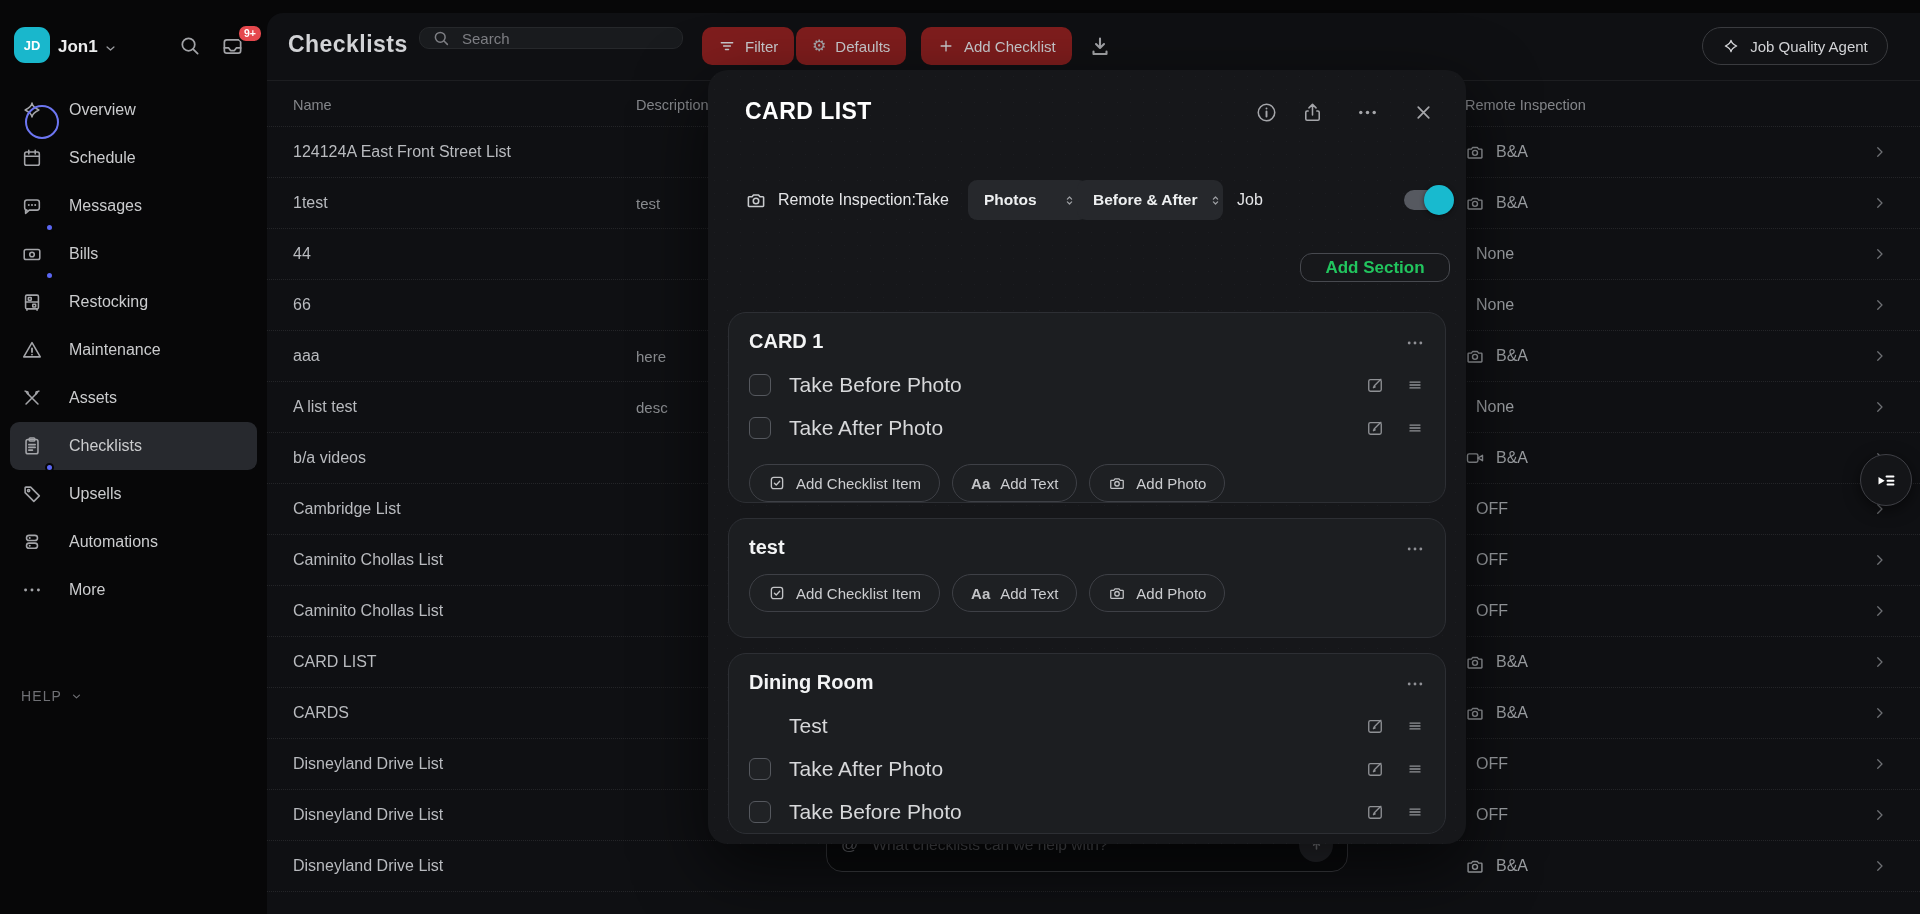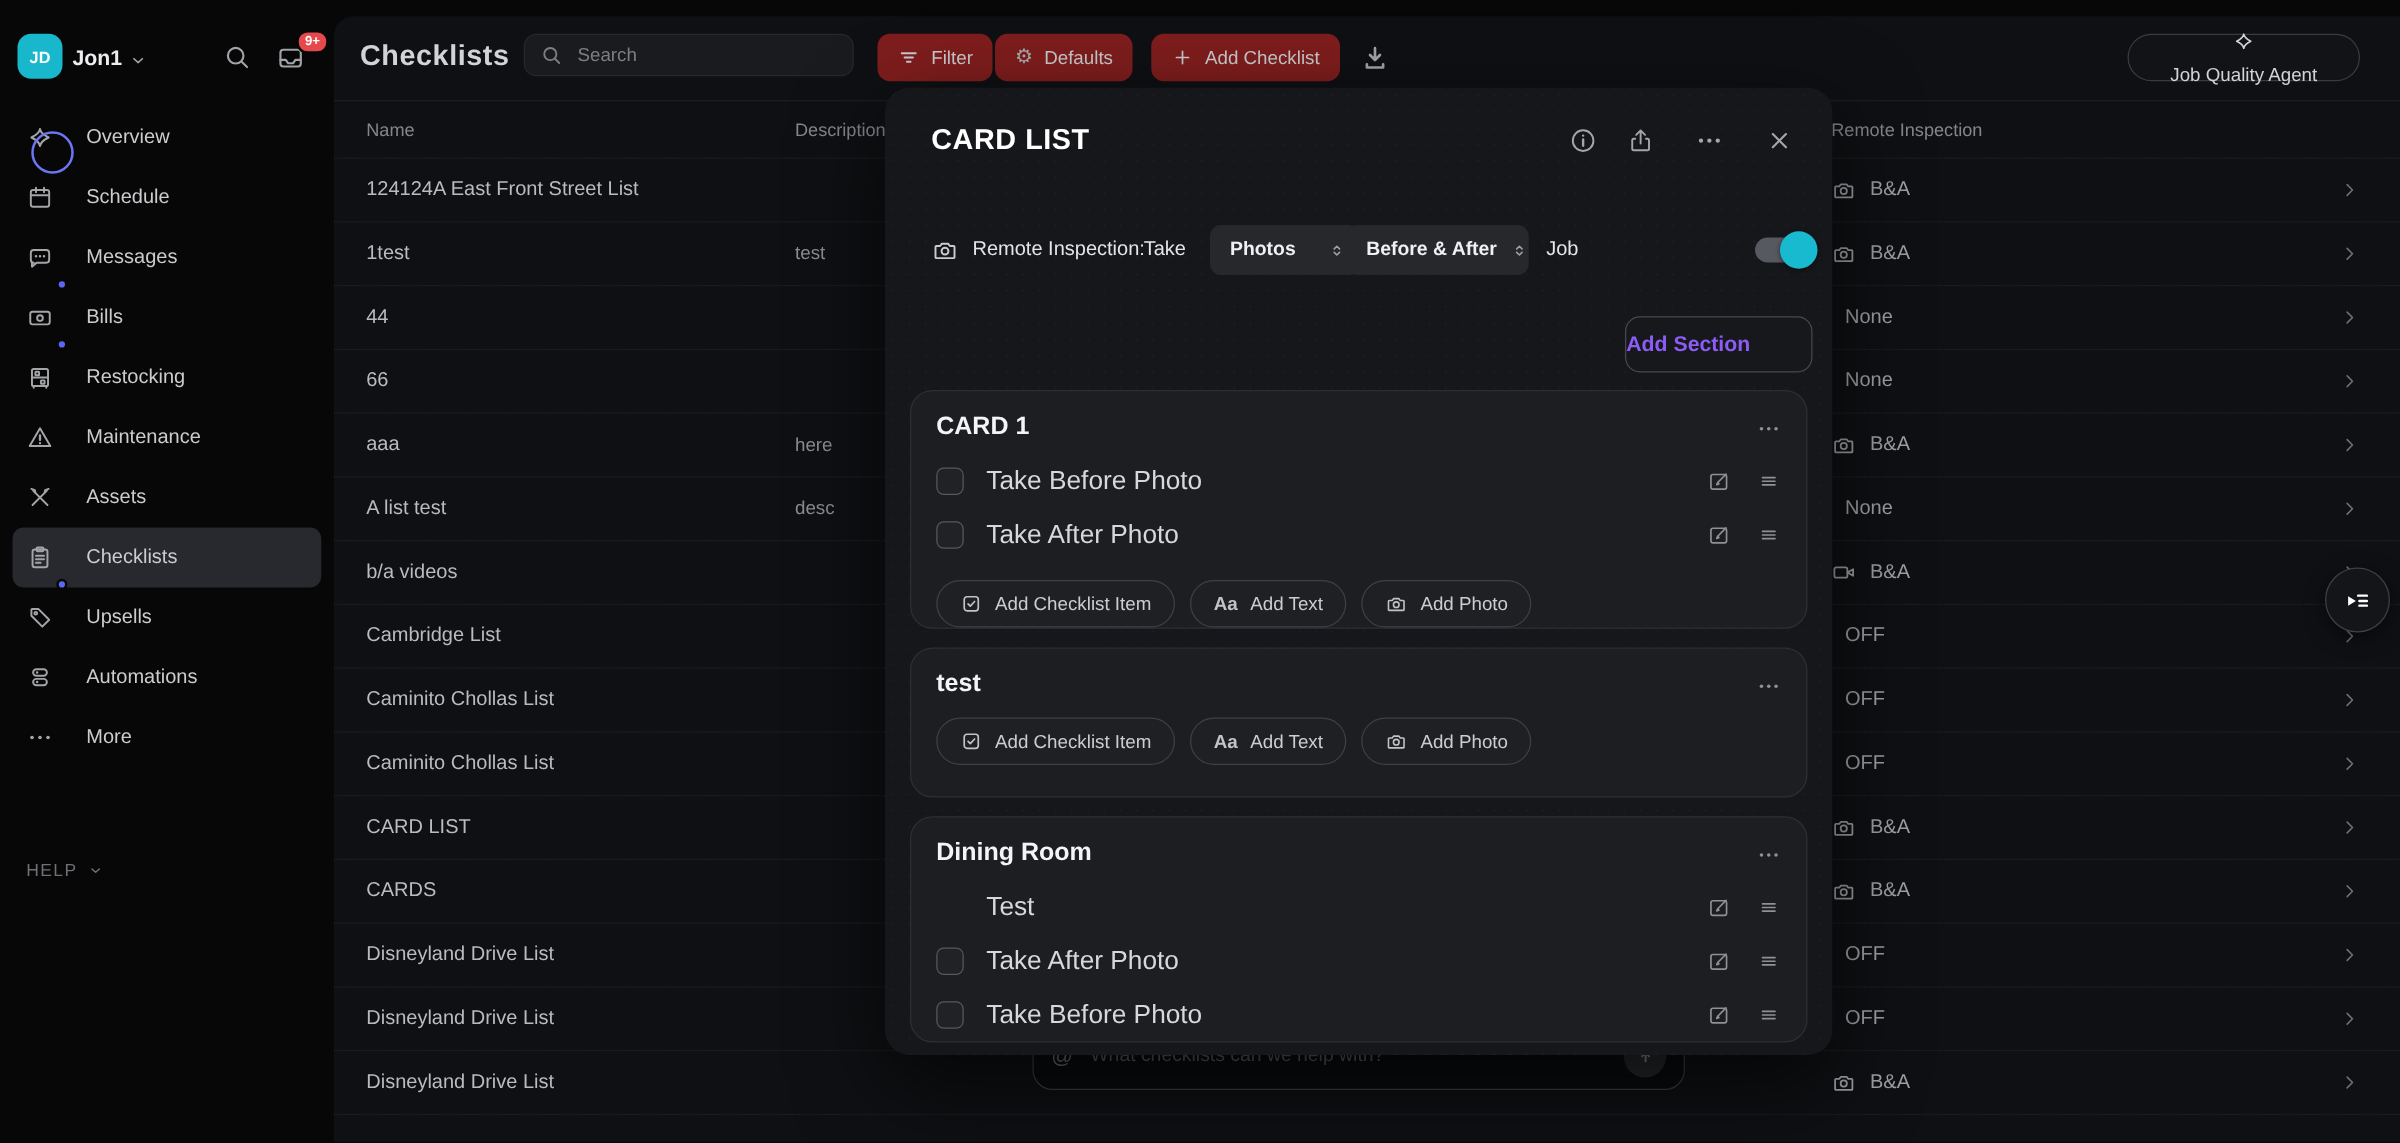--- a/index.html
+++ b/index.html
@@ -24,30 +24,30 @@
   .nav-ic{width:22px;height:22px;color:#a4a5a9;position:relative;}
   .ring{position:absolute;left:4px;top:6px;width:34px;height:34px;border:2px solid #6d76f2;border-radius:50%;}
   .nav-dot{position:absolute;left:24px;top:28px;width:9px;height:9px;border-radius:50%;background:#5b67f3;border:2px solid #070708;}
   .nav-label{font-size:16px;color:#cbccce;}
   .help-row{position:absolute;left:21px;top:688px;display:flex;align-items:center;gap:8px;color:#6f7075;
     font-size:14px;letter-spacing:.08em;cursor:pointer;}
 
   
   .panel{position:absolute;left:267px;top:13px;right:0;bottom:0;background:#0f1013;border-top-left-radius:16px;overflow:hidden;}
   .page-title{position:absolute;left:21px;top:18px;font-size:23px;font-weight:700;color:#d2d3d6;letter-spacing:.02em;}
-  .search-box{position:absolute;left:152px;top:14px;width:264px;height:34px;background:#191b1e;border:1px solid #26282b;
+  .search-box{position:absolute;left:152px;top:14px;width:264px;height:22px;background:#191b1e;border:1px solid #26282b;
     border-radius:10px;display:flex;align-items:center;padding:0 12px;gap:10px;color:#7d7e83;}
   .search-box input{background:transparent;border:0;outline:0;color:#d5d6d9;font-size:15px;width:100%;font-family:inherit;}
   .search-box input::placeholder{color:#7d7e83;}
   .tbtn{position:absolute;top:14px;height:38px;background:#7f1d1d;border-radius:10px;display:flex;align-items:center;
     gap:9px;padding:0 16px;font-size:15px;color:#c9cacd;cursor:pointer;}
   .gear-glyph{font-size:16px;color:#a7a8ac;line-height:1;}
   .dl-btn{position:absolute;left:821px;top:21px;color:#a3a4a8;cursor:pointer;}
   .jqa{position:absolute;left:1435px;top:14px;width:186px;height:38px;border:1px solid #3a3b3f;border-radius:19px;
-    display:flex;align-items:center;justify-content:center;gap:10px;font-size:15px;color:#d2d3d6;cursor:pointer;background:#121316;flex-direction:column;}
+    display:flex;align-items:center;justify-content:center;gap:10px;font-size:15px;color:#d2d3d6;cursor:pointer;background:#121316;}
   .top-divider{position:absolute;left:0;right:0;top:67px;border-top:1px solid #1d1e21;}
   .col-head{position:absolute;top:84px;font-size:14.5px;color:#84868a;white-space:nowrap;}
   .rows{position:absolute;left:0;right:0;top:114px;}
   .trow{height:51px;position:relative;border-bottom:1px dotted rgba(255,255,255,.09);cursor:pointer;}
   .tname{position:absolute;left:26px;top:50%;transform:translateY(-50%);font-size:16px;color:#b9bbbf;white-space:nowrap;}
   .tdesc{position:absolute;left:369px;top:50%;transform:translateY(-50%);font-size:15px;color:#8b8d91;white-space:nowrap;}
   .tval{position:absolute;left:1198px;top:50%;transform:translateY(-50%);display:flex;align-items:center;gap:11px;
     font-size:16px;color:#9da0a4;}
   .tval .ic{color:#9da0a4;}
   .tchev{position:absolute;left:1604px;top:50%;transform:translateY(-50%);color:#6e7074;}
@@ -74,22 +74,22 @@
   .m-ic{position:absolute;top:31px;color:#a5a6aa;cursor:pointer;}
   .ri-label{position:absolute;top:121px;font-size:16px;color:#e4e5e7;white-space:nowrap;}
   .ri-cam{position:absolute;left:37px;top:119px;color:#c9cbce;}
   .msel{position:absolute;top:110px;height:40px;background:#26282c;border-radius:9px;display:flex;align-items:center;
     justify-content:space-between;padding:0 11px 0 16px;cursor:pointer;}
   .msel .val{font-size:15.5px;font-weight:600;color:#eef0f1;white-space:nowrap;}
   .msel .ic{color:#9fa1a5;margin-left:10px;}
   .toggle{position:absolute;left:696px;top:120px;width:46px;height:20px;background:#565960;border-radius:10px;cursor:pointer;}
   .knob{position:absolute;right:-4px;top:-5px;width:30px;height:30px;border-radius:50%;background:#18bacf;
     box-shadow:0 1px 4px rgba(0,0,0,.5);}
-  .add-section{position:absolute;left:592px;top:183px;width:150px;height:45px;border:1.5px solid #47494f;border-radius:12px;
-    display:flex;align-items:center;font-size:17px;font-weight:700;color:#8b5cf6;cursor:pointer;background:#17181b;}
+  .add-section{position:absolute;left:592px;top:183px;width:150px;height:29px;border:1.5px solid #47494f;border-radius:12px;
+    display:flex;align-items:center;justify-content:center;font-size:17px;font-weight:700;color:#22c55e;cursor:pointer;background:#17181b;}
   .sections{position:absolute;left:20px;top:242px;width:718px;display:flex;flex-direction:column;gap:15px;}
   .section{background:#1c1e21;border:1px solid #2d2f34;border-radius:18px;padding:17px 20px 0;position:relative;}
   .section.min120{min-height:120px;}
   .section-title{font-size:20px;font-weight:700;color:#f3f4f5;}
   .section-dots{position:absolute;right:20px;top:20px;color:#909196;cursor:pointer;}
   .items{margin-top:10px;}
   .item{height:43px;display:flex;align-items:center;position:relative;}
   .cbox{width:22px;height:22px;border:1.5px solid #55585e;border-radius:6px;background:rgba(255,255,255,.02);
     margin-right:18px;flex:none;cursor:pointer;}
   .item.no-checkbox .cbox{visibility:hidden;}

